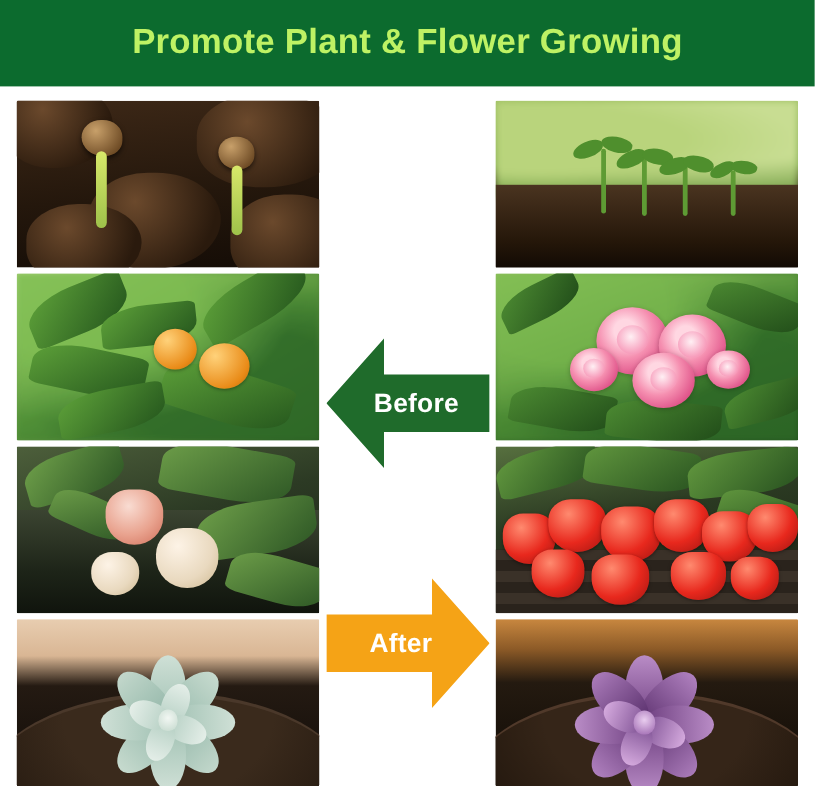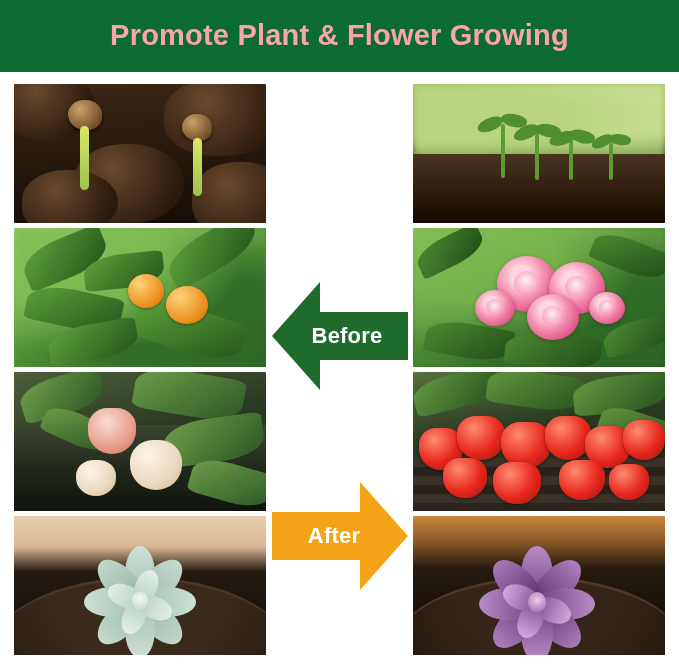--- a/index.html
+++ b/index.html
@@ -19,21 +19,21 @@
   .banner {
     width: 679px;
     height: 72px;
     background: #0c6b2e;
     display: flex;
     align-items: center;
     justify-content: center;
     box-sizing: border-box;
   }
   .banner-title {
-    color: #fca5a5;
+    color: #bef264;
     font-size: 29px;
     font-weight: bold;
     letter-spacing: 0.2px;
     text-align: left;
     line-height: 1.1;
   }
 
   
   .grid {
     position: relative;

